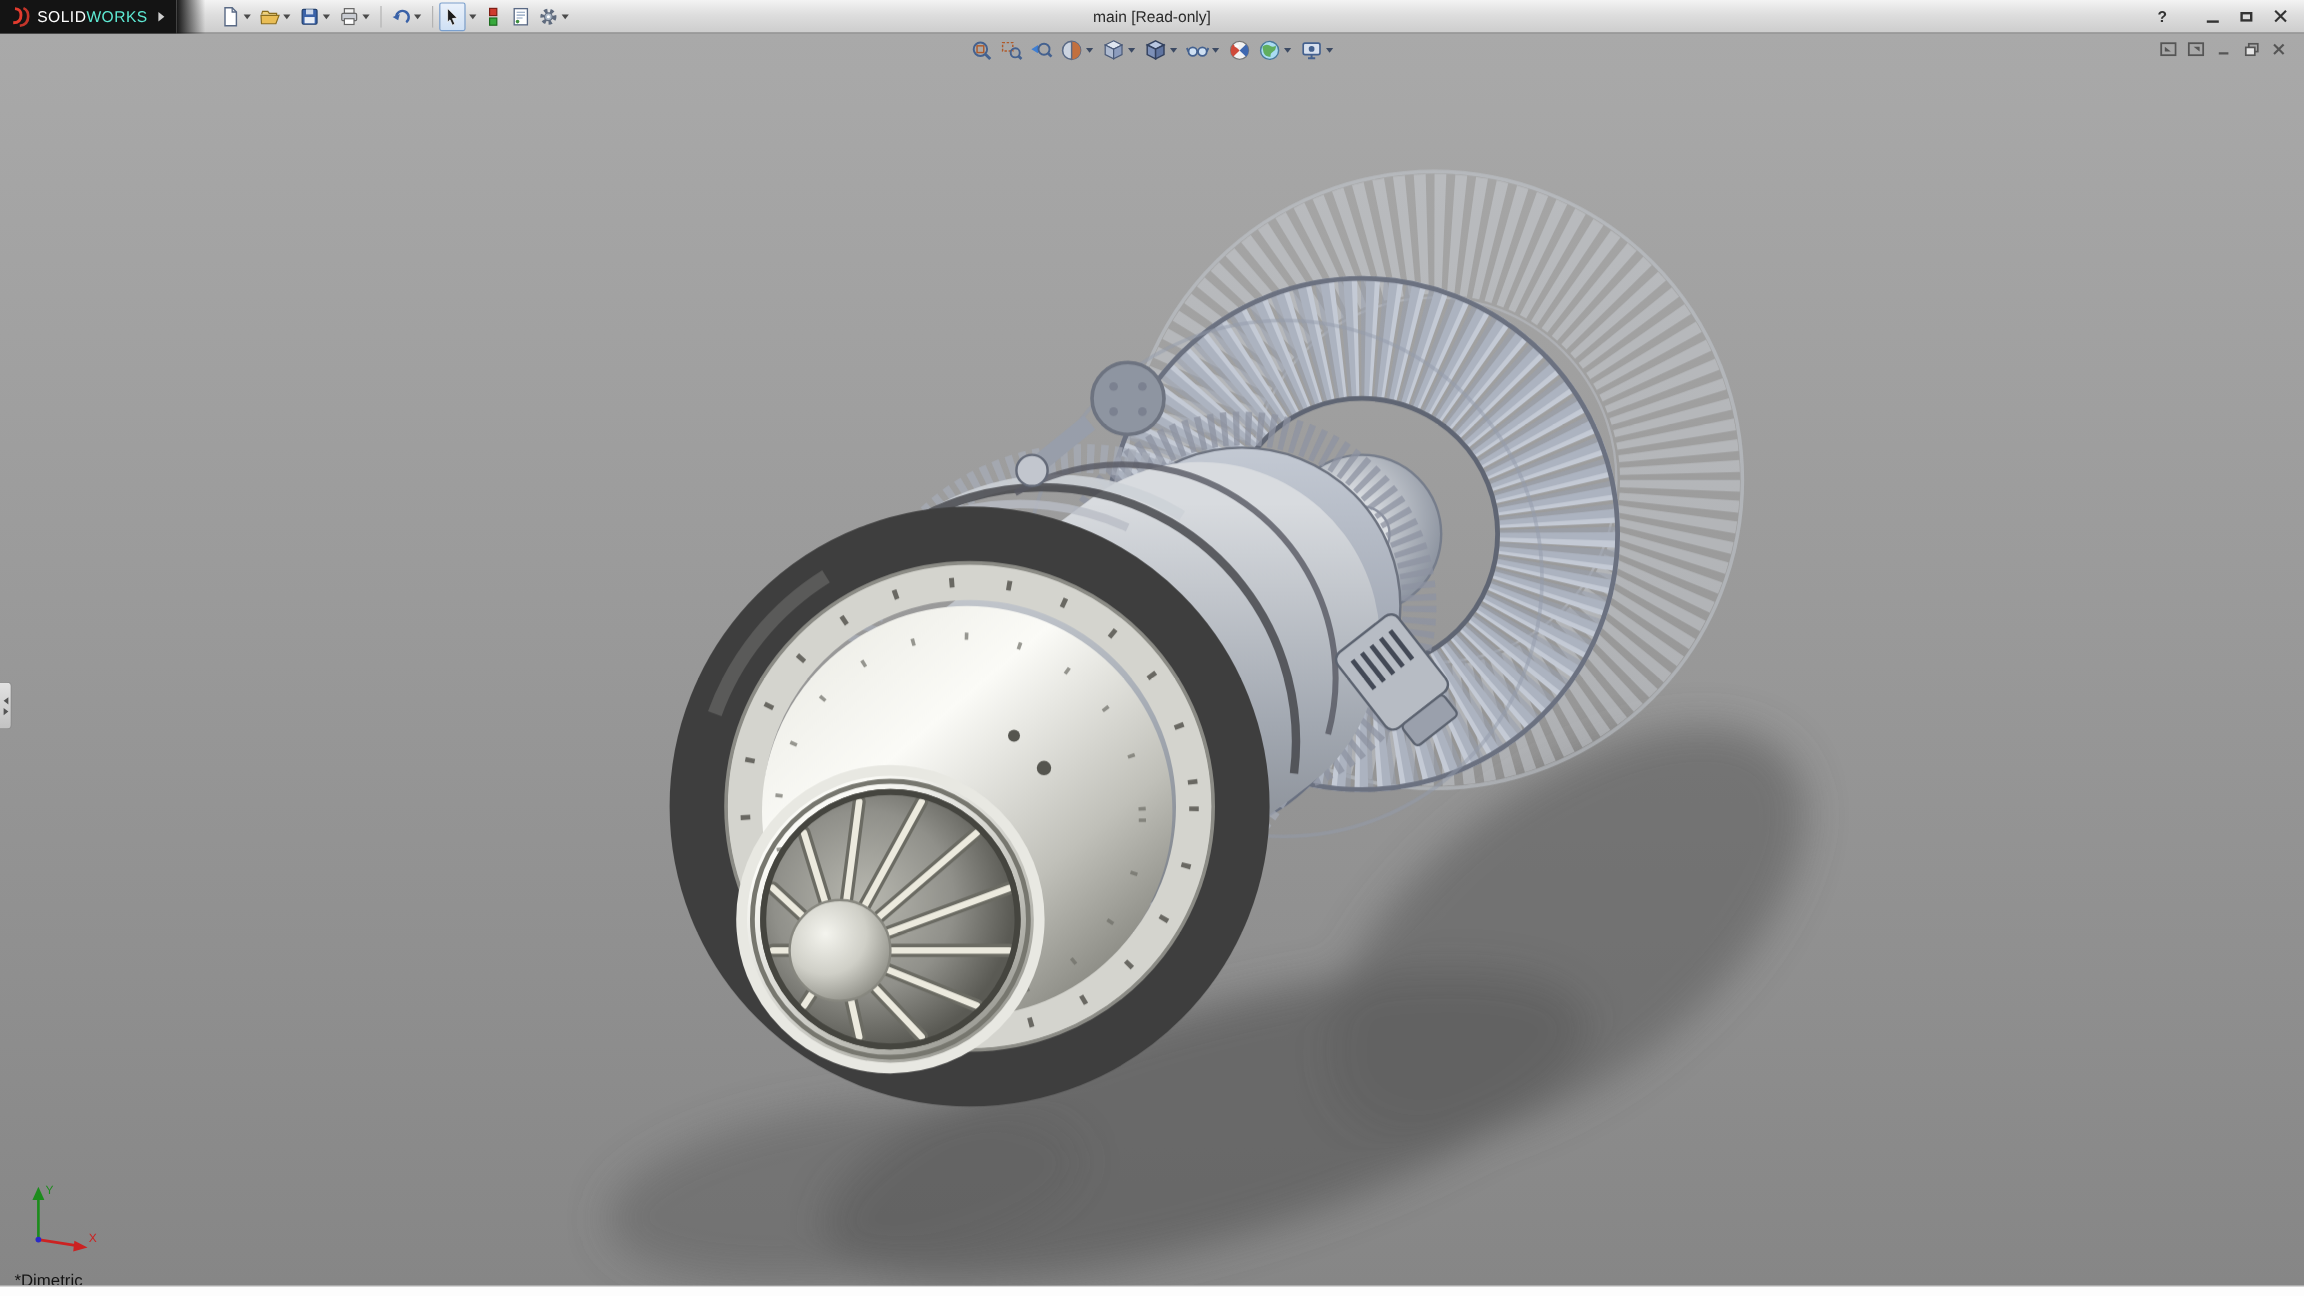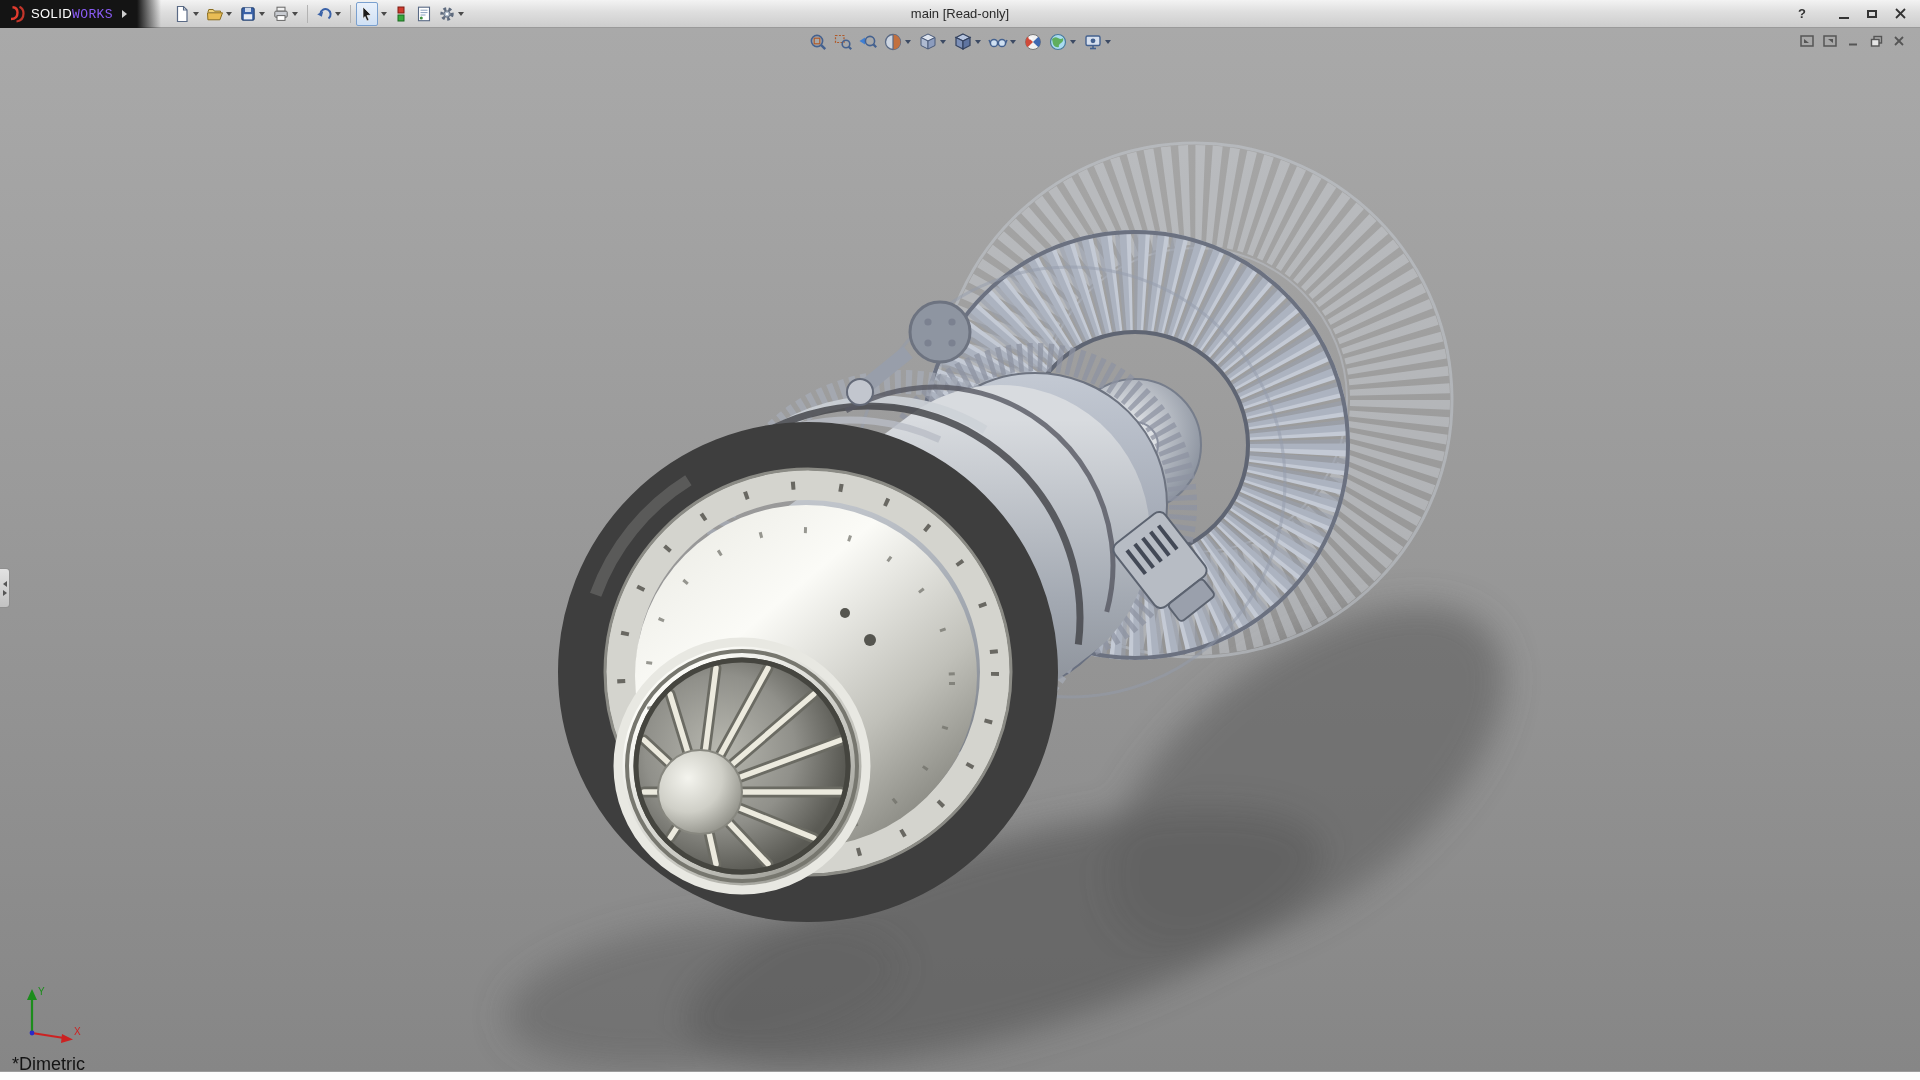--- a/index.html
+++ b/index.html
@@ -15,21 +15,21 @@
     background:linear-gradient(180deg,#f3f3f3 0%,#dedede 45%,#cdcdcd 100%);
     border-bottom:1px solid #9a9a9a; display:flex; align-items:center; z-index:30;
   }
   .brand {
     height:28px; display:flex; align-items:center; padding:0 10px 0 8px;
     background:#141414; color:#fff; gap:5px; position:relative;
   }
   .brand-fade { width:24px; height:28px; background:linear-gradient(90deg,#141414,rgba(20,20,20,0)); }
   .brand-text { font-size:13px; letter-spacing:0.4px; white-space:nowrap; color:#fff; }
   .brand-text b { font-weight:normal; }
-  .brand-text .lite { font-weight:normal; color:#8b5cf6;font-family:Liberation Mono, monospace; }
+  .brand-text .lite { font-weight:normal; color:#5eead4; }
   .brand-arrow { width:0;height:0;border-top:4px solid transparent;border-bottom:4px solid transparent;border-left:5px solid #cfcfcf; margin-left:4px; }
 
   .tb-icons { display:flex; align-items:center; gap:1px; margin-left:10px; height:28px; }
   .tbtn { display:flex; align-items:center; padding:2px 1px; border:1px solid transparent; border-radius:2px; }
   .tbtn.pressed { background:linear-gradient(#eaf1fb,#cfe0f4); border:1px solid #7aa0cf; }
   .tbtn svg { display:block; }
   .dd { width:0; height:0; border-left:3.5px solid transparent; border-right:3.5px solid transparent; border-top:4px solid #4a4a4a; margin:0 2px 0 2px; }
   .sep { width:1px; height:18px; background:#b3b3b3; margin:0 4px; }
 
   .wtitle {
@@ -68,21 +68,21 @@
     border-radius:0 4px 4px 0; display:flex; flex-direction:column; align-items:center; justify-content:center; gap:3px; z-index:10;
   }
   .left-handle i { display:block; width:0; height:0; border-top:3px solid transparent; border-bottom:3px solid transparent; }
   .lh-l { border-right:4px solid #555; }
   .lh-r { border-left:4px solid #555; }
 
   
   .triad { position:absolute; left:14px; bottom:26px; z-index:9; }
   .view-label {
     position:absolute; left:12px; bottom:-4px; z-index:9;
-    font-size:18px; color:#141414;
+    font-size:14px; color:#141414;
   }
 
   
   .statusbar {
     position:absolute; left:0; right:0; bottom:0; height:9px;
     background:#fdfdfd; border-top:1px solid #9c9c9c; z-index:20;
   }
 </style>
 </head>
 <body>

